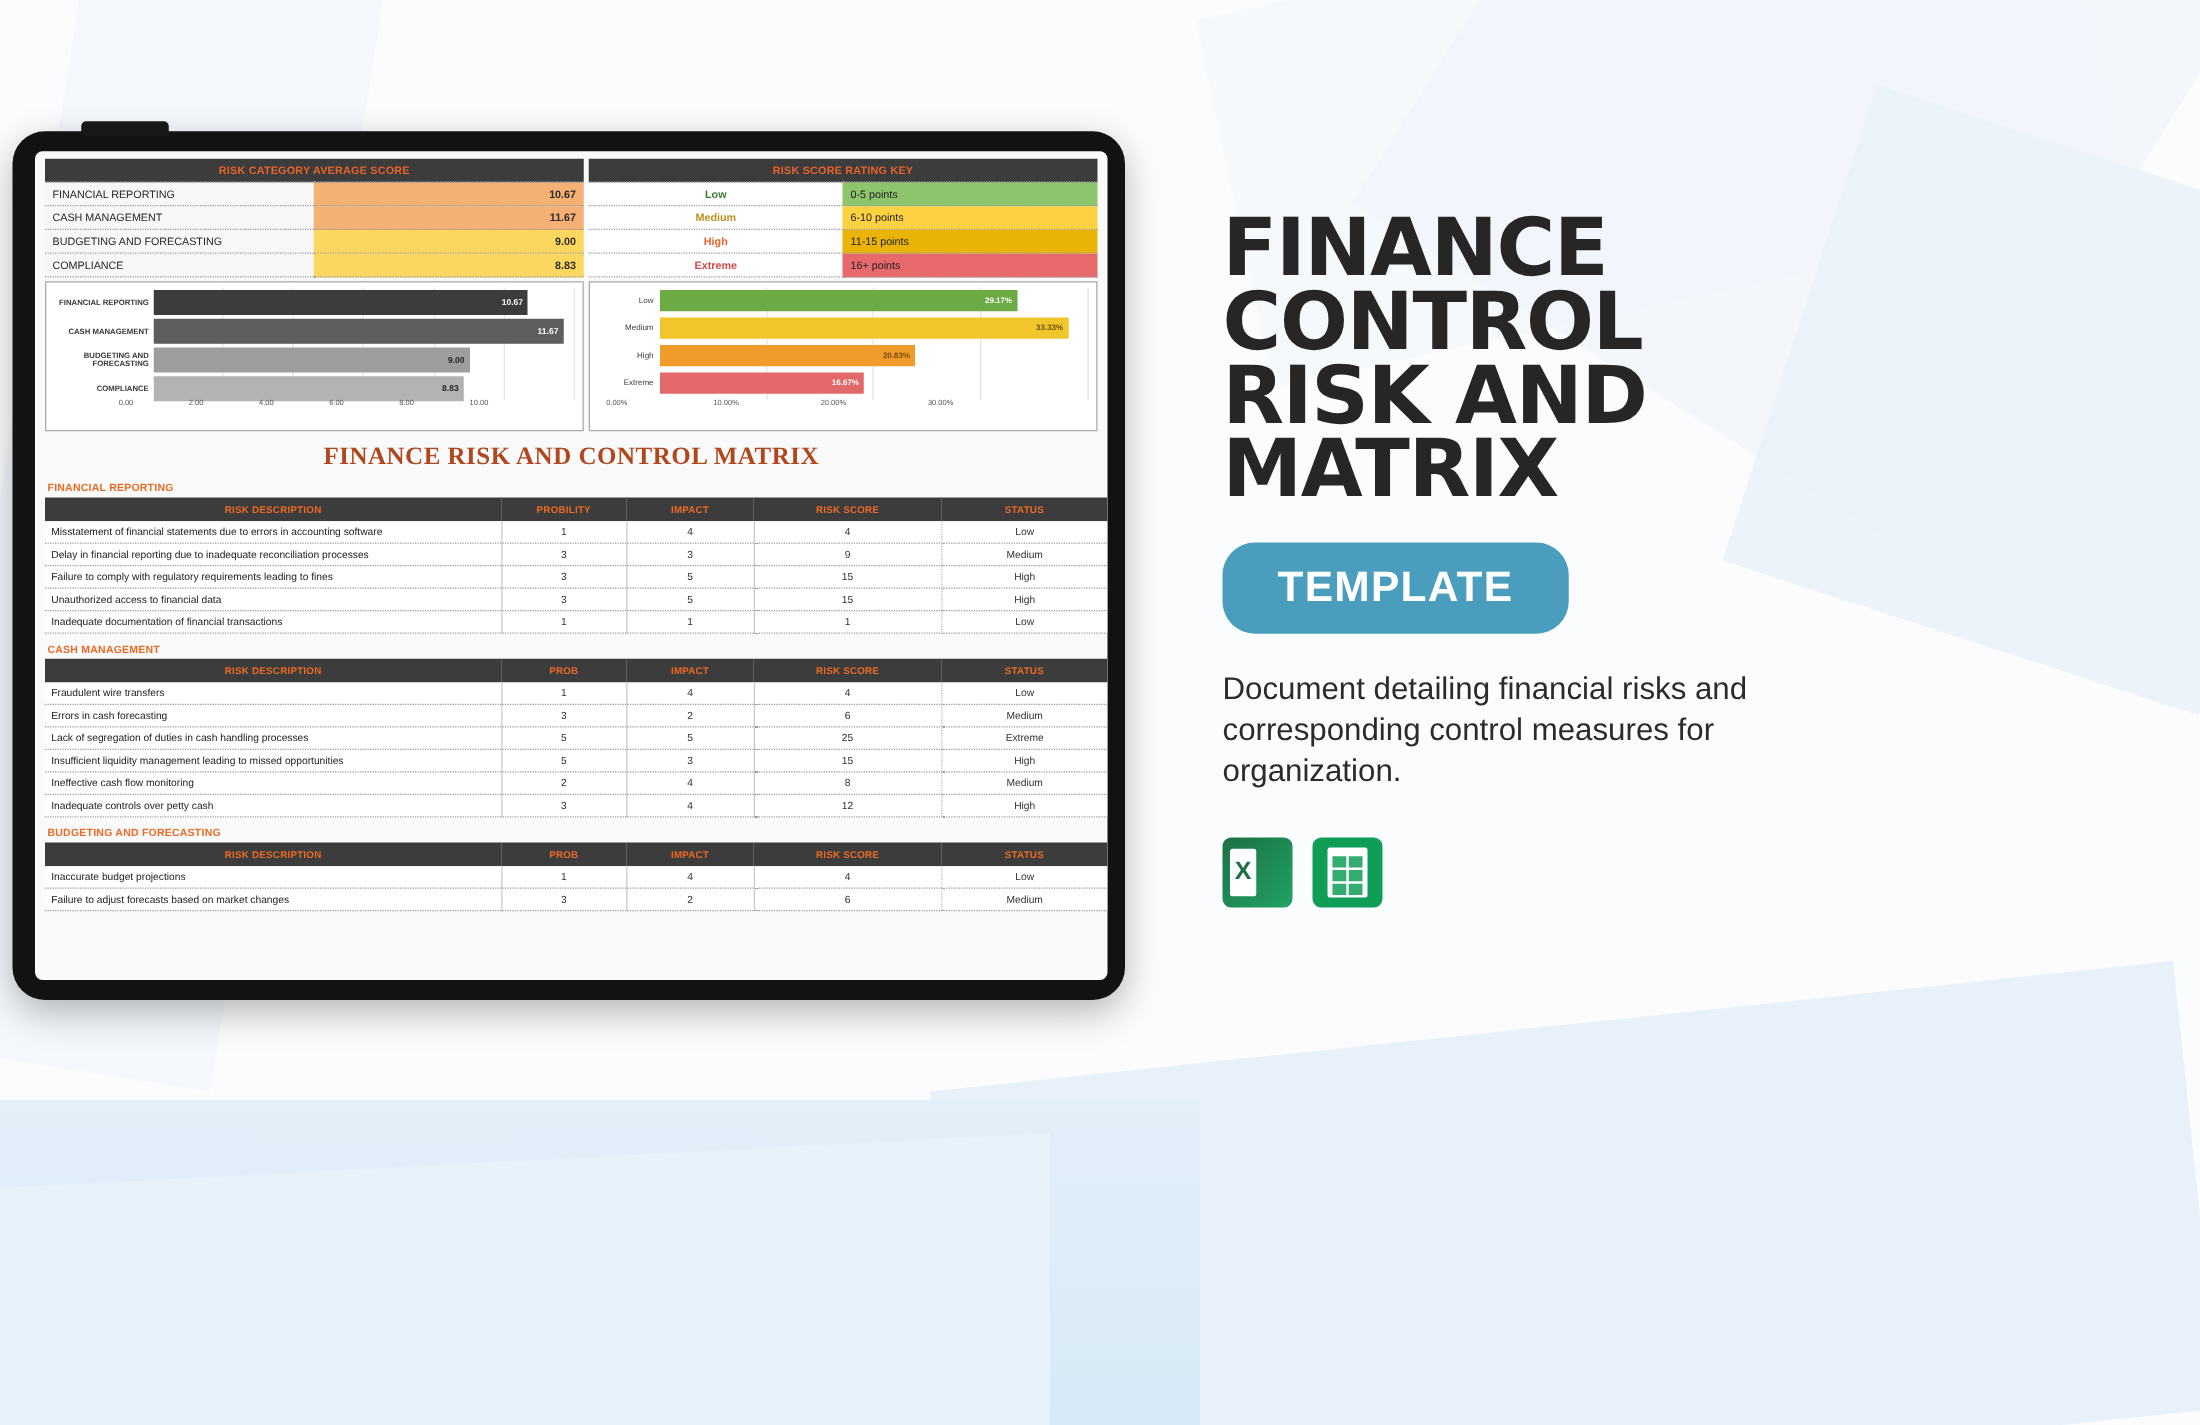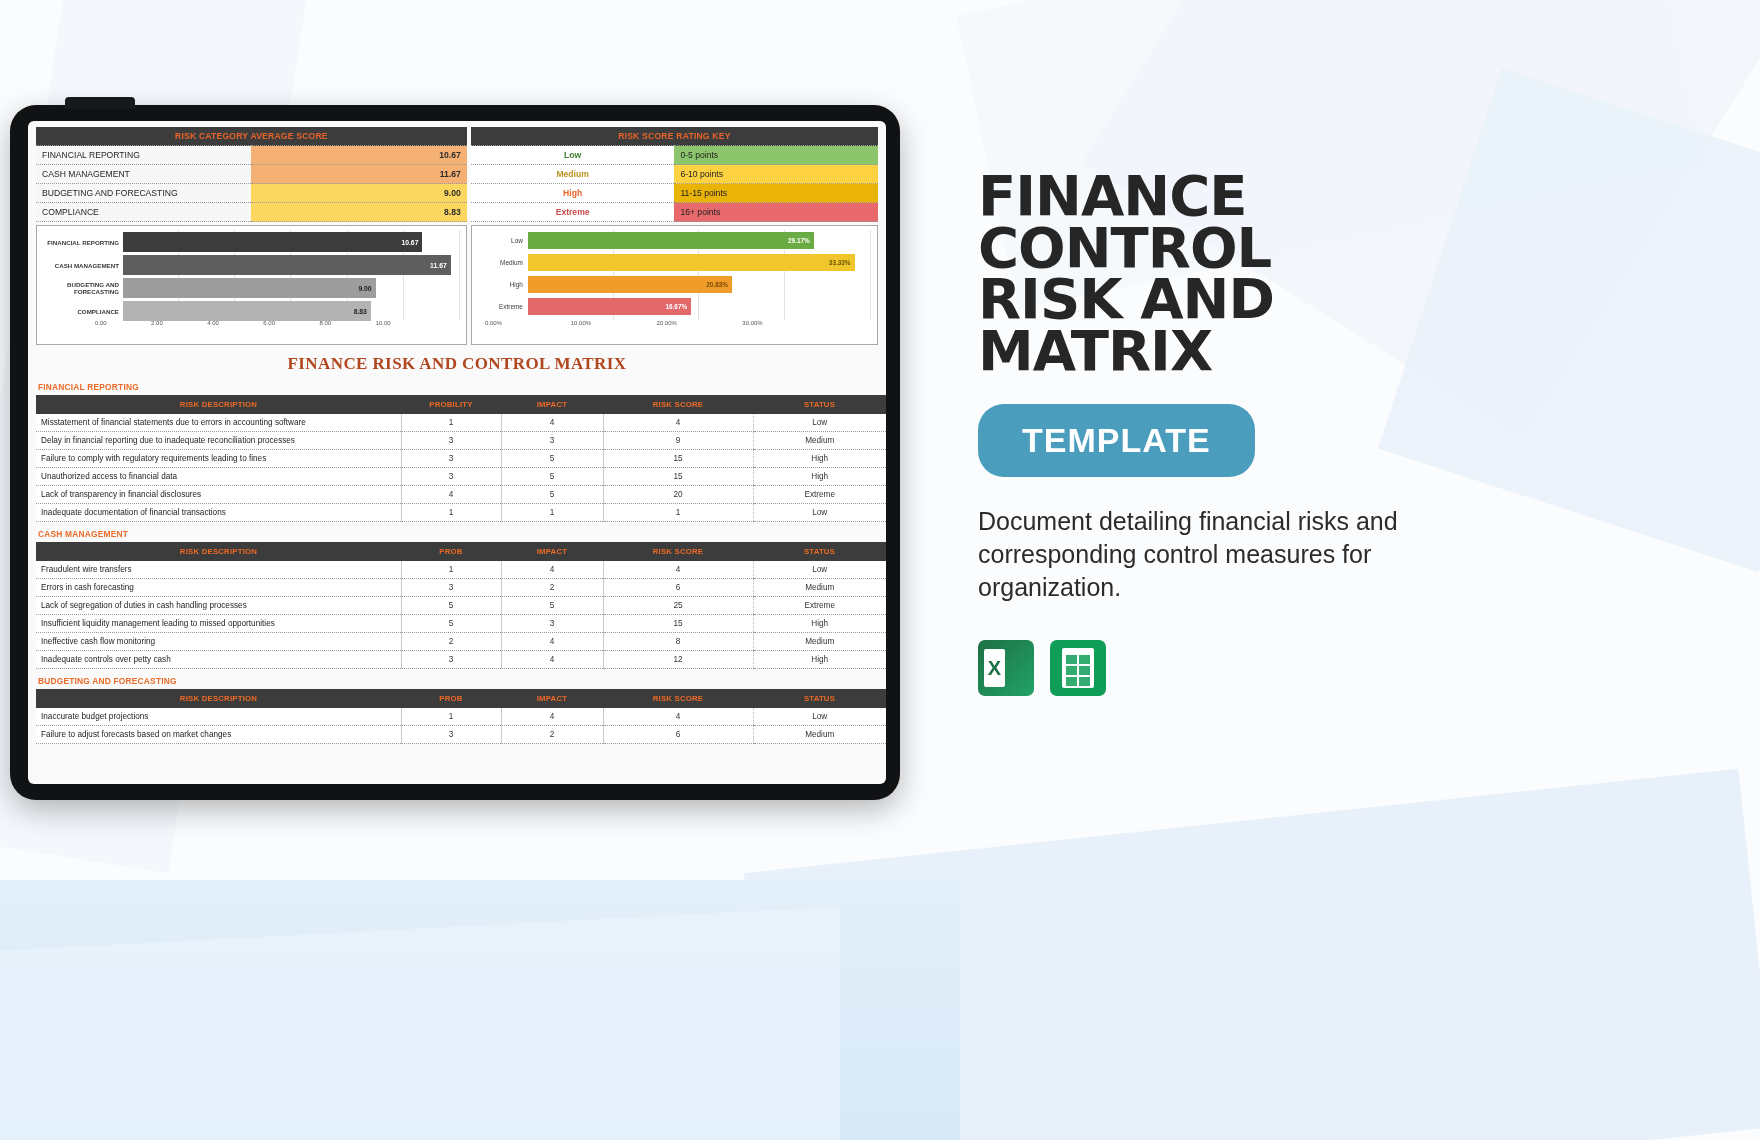--- a/index.html
+++ b/index.html
@@ -82,40 +82,40 @@
   .bar.c-low{background:#6aab43; color:#fff;} .bar.c-med{background:#f0c62c; color:#6b5400;}
   .bar.c-high{background:#ef9c2b; color:#7a4a00;} .bar.c-ext{background:#e2686a; color:#fff;}
   .gridlines2 { position:absolute; left:56px; right:6px; top:4px; bottom:0; display:flex; pointer-events:none;}
   .gridlines2 span { flex:1; border-right:1px solid #e3e3e3; }
   .axis2 { display:flex; padding-left:56px; padding-right:6px; font-size:6px; color:#555; }
   .axis2 span { flex:1; text-align:left; transform:translateX(-50%); }
 
   
   .doc-title {
     text-align:center; font-family:"Liberation Serif", serif; font-weight:bold;
-    color:#b1471f; font-size:17px; letter-spacing:.4px; margin:9px 0 8px 0;
+    color:#b1471f; font-size:20px; letter-spacing:.4px; margin:9px 0 8px 0;
   }
   .sec-title { color:#ec6a25; font-weight:bold; font-size:8.4px; margin:7px 0 3px 2px; letter-spacing:.2px; }
 
   .risk-tbl { width:100%; border-collapse:collapse; table-layout:fixed; }
   .risk-tbl th { background:#3c3c3c; color:#ec6a25; font-size:7.8px; padding:5px 0; letter-spacing:.2px; }
   .risk-tbl td { font-size:8.2px; padding:4px 0; border-bottom:1px dotted #9a9a9a; background:#fff; }
   .risk-tbl td.desc { text-align:left; padding-left:5px; border-right:1px solid #c9c9c9; color:#232323; }
   .risk-tbl td.num { text-align:center; border-right:1px solid #c9c9c9; color:#333; }
   .risk-tbl td.score { text-align:center; color:#333; }
   .risk-tbl td.status { text-align:center; color:#333; border-left:1px dotted #bbb; }
   .c-w { width:365px; } .c-p { width:100px; } .c-i { width:102px; } .c-s { width:150px; } .c-st { width:133px; }
   .sc-low { background:#8cc56c; } .sc-med { background:#fcd760; }
   .sc-high{ background:#f2a868; } .sc-ext { background:#e8696b; }
 
   
   .promo { position:absolute; left:978px; top:170px; width:700px; }
   .promo h1 {
     font-family:"DejaVu Sans", sans-serif; font-weight:bold; color:#262626;
-    font-size:56px; line-height:.92; letter-spacing:-1px;
+    font-size:64px; line-height:.92; letter-spacing:-1px;
   }
   .promo h1 .ln { display:block; }
   .badge {
     display:inline-block; margin-top:28px; background:#4a9dbd; color:#fff;
     font-size:34px; font-weight:bold; letter-spacing:1px;
     padding:17px 44px; border-radius:26px;
   }
   .promo p {
     margin-top:28px; font-size:25px; line-height:1.32; color:#2b2b2b; max-width:520px;
   }
@@ -316,27 +316,20 @@
               <td class="num">5</td>
               <td class="score sc-high">15</td>
               <td class="status sc-high">High</td>
             </tr>
         <tr>
               <td class="desc">Unauthorized access to financial data</td>
               <td class="num">3</td>
               <td class="num">5</td>
               <td class="score sc-high">15</td>
               <td class="status sc-high">High</td>
-            </tr>
-        <tr>
-              <td class="desc">Lack of transparency in financial disclosures</td>
-              <td class="num">4</td>
-              <td class="num">5</td>
-              <td class="score sc-ext">20</td>
-              <td class="status sc-ext">Extreme</td>
             </tr>
         <tr>
               <td class="desc">Inadequate documentation of financial transactions</td>
               <td class="num">1</td>
               <td class="num">1</td>
               <td class="score sc-low">1</td>
               <td class="status sc-low">Low</td>
             </tr>
       </tbody>
         </table>

